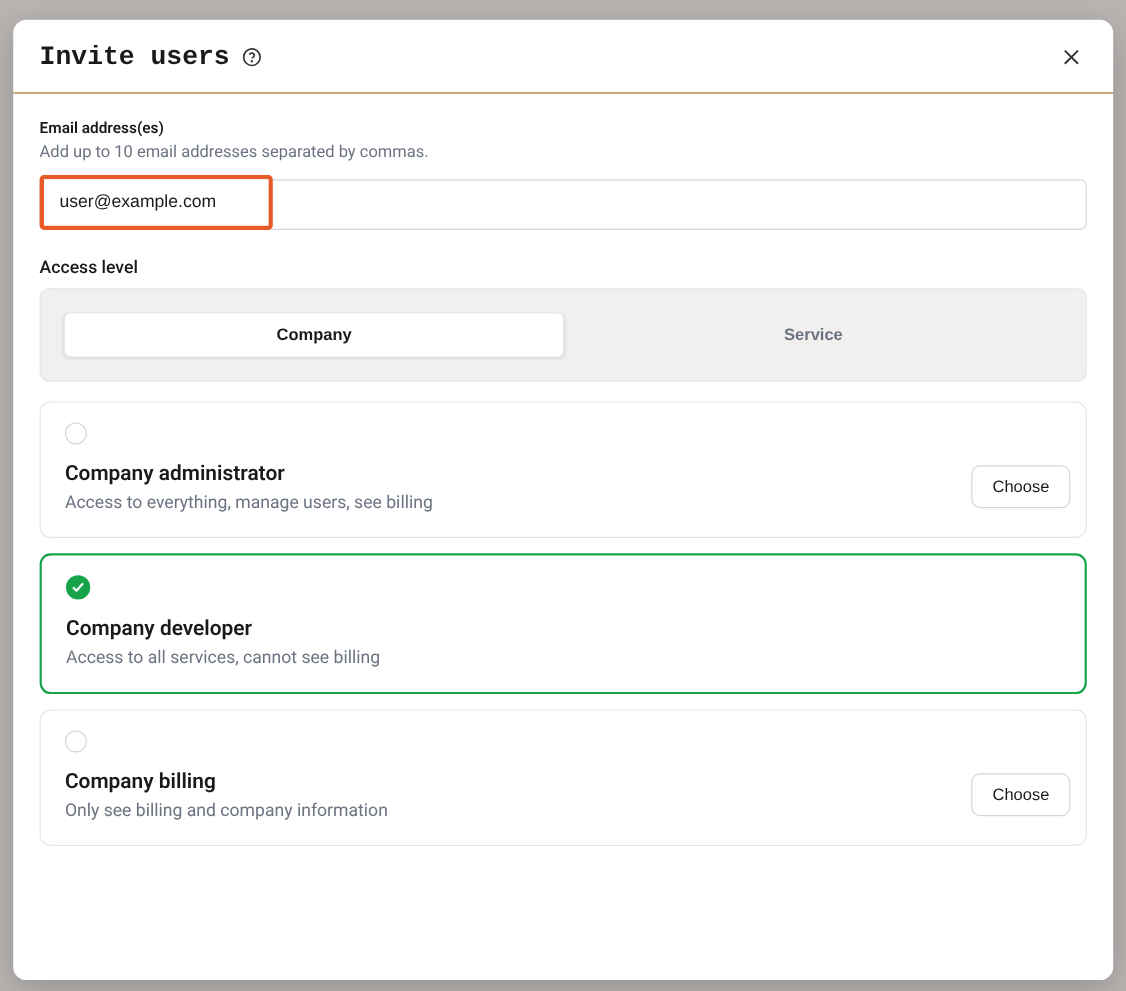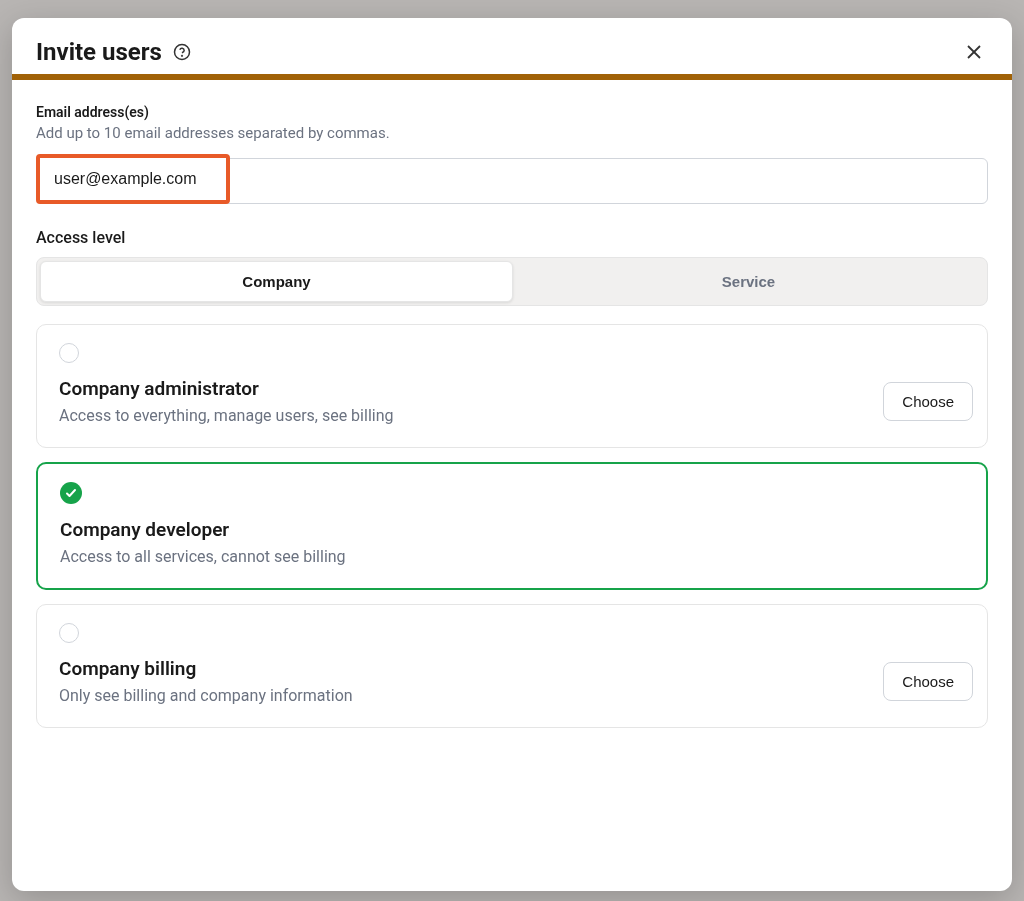--- a/index.html
+++ b/index.html
@@ -24,22 +24,23 @@
       right: 12px;
       bottom: 10px;
       box-shadow: 0 8px 32px rgba(0,0,0,0.2);
       display: flex;
       flex-direction: column;
     }
     .dialog-header {
       display: flex;
       align-items: center;
       justify-content: space-between;
-      padding: 20px 24px 8px 24px;
-      border-bottom: 6px solid #a16207;
+      padding: 20px 24px 18px 24px;
+      border-bottom: 1px solid #a16207;
+      font-family: Liberation Mono, monospace;
     }
     .dialog-header-left {
       display: flex;
       align-items: center;
       gap: 10px;
     }
     .dialog-title {
       font-size: 24px;
       font-weight: 700;
       color: #1a1a1a;
@@ -97,39 +98,39 @@
       padding: 0;
       position: relative;
       z-index: 2;
     }
     .email-input {
       border: none;
       background: #fff;
       font-size: 16px;
       color: #1a1a1a;
       padding: 12px 14px;
-      width: 186px;
+      width: 204px;
       border-radius: 0;
       outline: none;
     }
     .email-field-wrapper {
       position: relative;
     }
     .section-label {
       font-size: 16px;
       font-weight: 500;
       color: #1a1a1a;
       margin-bottom: 10px;
     }
     .segmented-control {
       display: flex;
       background: #f1f0ef;
       border: 1px solid #e5e5e5;
       border-radius: 8px;
-      padding: 3px;
+      padding: 21px;
       margin-bottom: 18px;
     }
     .segment {
       flex: 1;
       text-align: center;
       padding: 11px 0;
       font-size: 15px;
       font-weight: 600;
       color: #6b7280;
       cursor: pointer;

